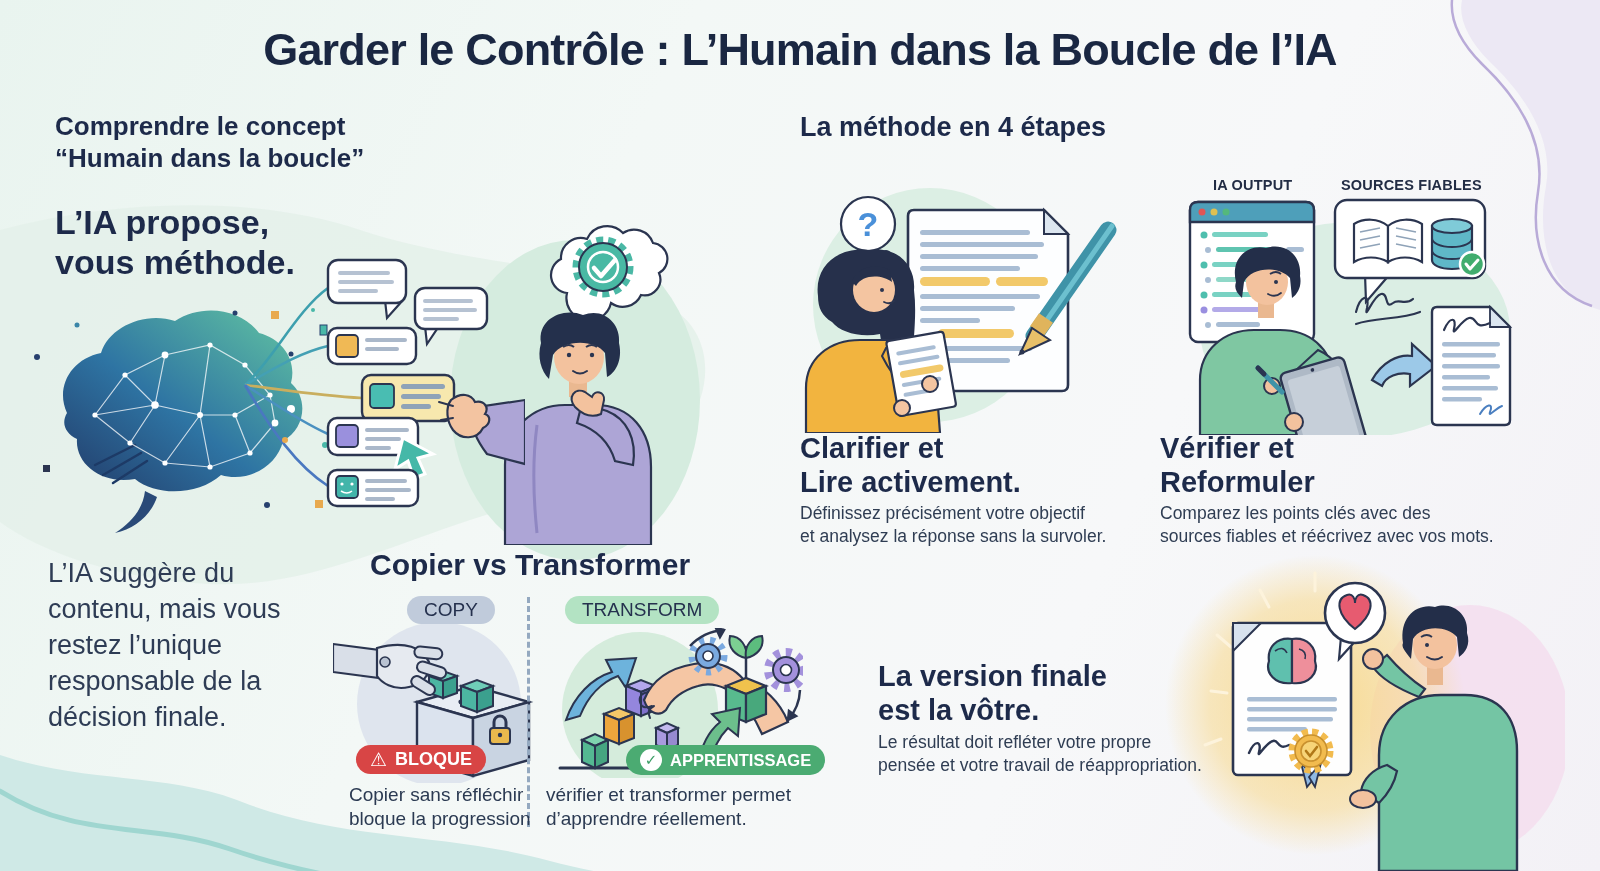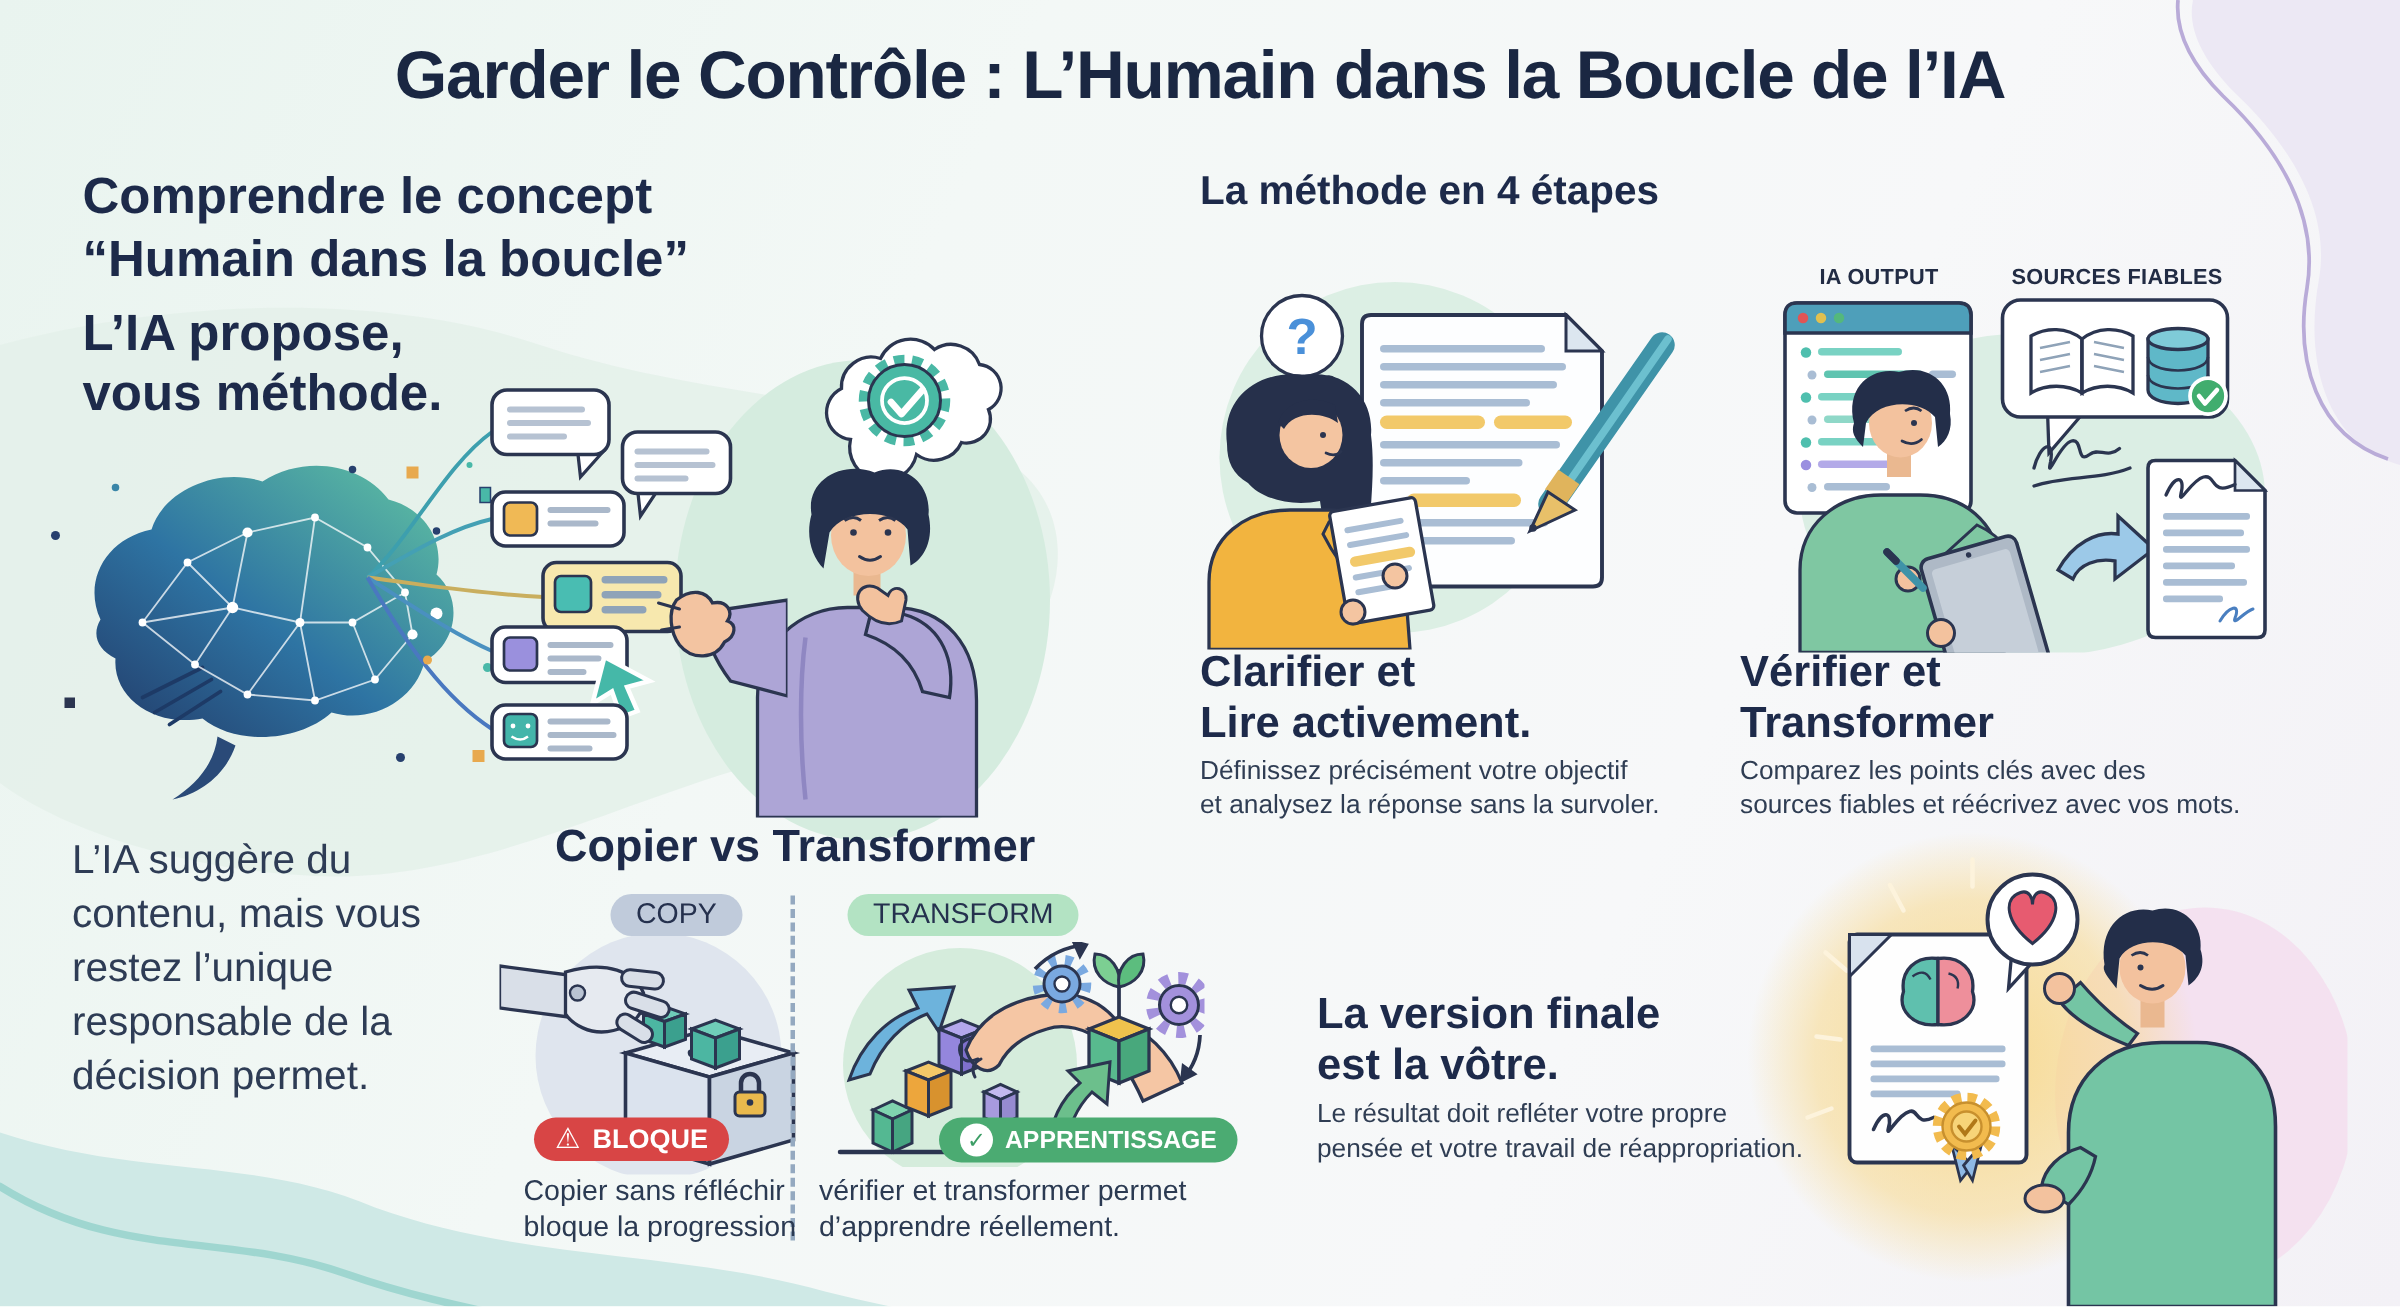--- a/index.html
+++ b/index.html
@@ -5,21 +5,21 @@
   html,body{margin:0;padding:0;background:#ffffff;}
   .canvas{
     position:relative;width:1600px;height:871px;overflow:hidden;
     background:linear-gradient(115deg,#e9f4ef 0%,#f3f8f6 35%,#f7f8f9 68%,#f3f1f6 100%);
     font-family:"Liberation Sans","DejaVu Sans",sans-serif;color:#1d2a4a;
   }
   .abs{position:absolute;}
   .preline{white-space:pre-line;}
   .title{top:24px;left:0;width:100%;text-align:center;font-size:45px;font-weight:700;
          letter-spacing:-0.8px;color:#1a2742;z-index:5;}
-  .concept-heading{left:55px;top:110px;font-size:34px;font-weight:700;line-height:1.24;z-index:5;}
+  .concept-heading{left:55px;top:110px;font-size:26px;font-weight:700;line-height:1.24;z-index:5;}
   .tagline{left:55px;top:202px;font-size:34px;font-weight:700;line-height:1.18;z-index:5;}
   .left-body{left:48px;top:556px;font-size:27px;font-weight:400;color:#2e3c55;line-height:1.33;z-index:5;}
   .cvt-heading{left:370px;top:548px;width:430px;text-align:left;font-size:30px;font-weight:700;z-index:5;}
   .caption{font-size:19px;font-weight:500;color:#2b3a52;line-height:1.28;z-index:5;}
   .method-heading{left:800px;top:112px;font-size:27px;font-weight:700;z-index:5;}
   .step-title{font-size:29px;font-weight:700;color:#1d2a4a;line-height:1.17;z-index:5;}
   .step-body{font-size:17.5px;color:#2f3d53;line-height:1.34;z-index:5;}
   .mini-label{font-size:14.5px;font-weight:700;color:#222c44;letter-spacing:.2px;z-index:5;}
   .pill{border-radius:16px;font-weight:400;font-size:19px;color:#25314e;padding:3px 17px;z-index:5;}
   .pill-copy{background:#c0cbdb;}
@@ -57,21 +57,21 @@
 
   <div class="abs title">Garder le Contrôle : L’Humain dans la Boucle de l’IA</div>
   <div class="abs concept-heading preline">Comprendre le concept
 “Humain dans la boucle”</div>
   <div class="abs tagline preline">L’IA propose,
 vous méthode.</div>
   <div class="abs left-body preline">L’IA suggère du
 contenu, mais vous
 restez l’unique
 responsable de la
-décision permet.</div>
+décision finale.</div>
 
   <svg class="abs z2" style="left:25px;top:295px" width="310" height="255" viewBox="0 0 310 255">
     <defs>
       <linearGradient id="brainGrad" x1="0" y1="1" x2="1" y2="0">
         <stop offset="0" stop-color="#223a68"></stop>
           <stop offset="0.45" stop-color="#2e74a3"></stop>
           <stop offset="1" stop-color="#63c6a2"></stop>
       </linearGradient>
     </defs>
     <g>
@@ -451,21 +451,21 @@
           <rect x="282" y="163" width="54" height="4.5" rx="2"></rect>
         <rect x="282" y="174" width="58" height="4.5" rx="2"></rect>
           <rect x="282" y="185" width="48" height="4.5" rx="2"></rect>
         <rect x="282" y="196" width="56" height="4.5" rx="2"></rect>
           <rect x="282" y="207" width="40" height="4.5" rx="2"></rect>
       </g>
       <path d="M320 224 C326 214 334 212 330 222 C328 228 336 218 342 216" stroke="#4a7fc0" stroke-width="2" fill="none" stroke-linecap="round"></path>
     </g>
   </svg>
   <div class="abs step-title preline" style="left:1160px;top:432px">Vérifier et
-Transformer</div>
+Reformuler</div>
   <div class="abs step-title preline" style="left:878px;top:660px">La version finale
 est la vôtre.</div>
 
   <div class="abs step-body preline" style="left:1160px;top:502px">Comparez les points clés avec des
 sources fiables et réécrivez avec vos mots.</div>
   <div class="abs step-body preline" style="left:878px;top:731px">Le résultat doit refléter votre propre
 pensée et votre travail de réappropriation.</div>
 
   <svg class="abs z2" style="left:1165px;top:555px" width="400" height="316" viewBox="0 0 400 316">
     <defs>

